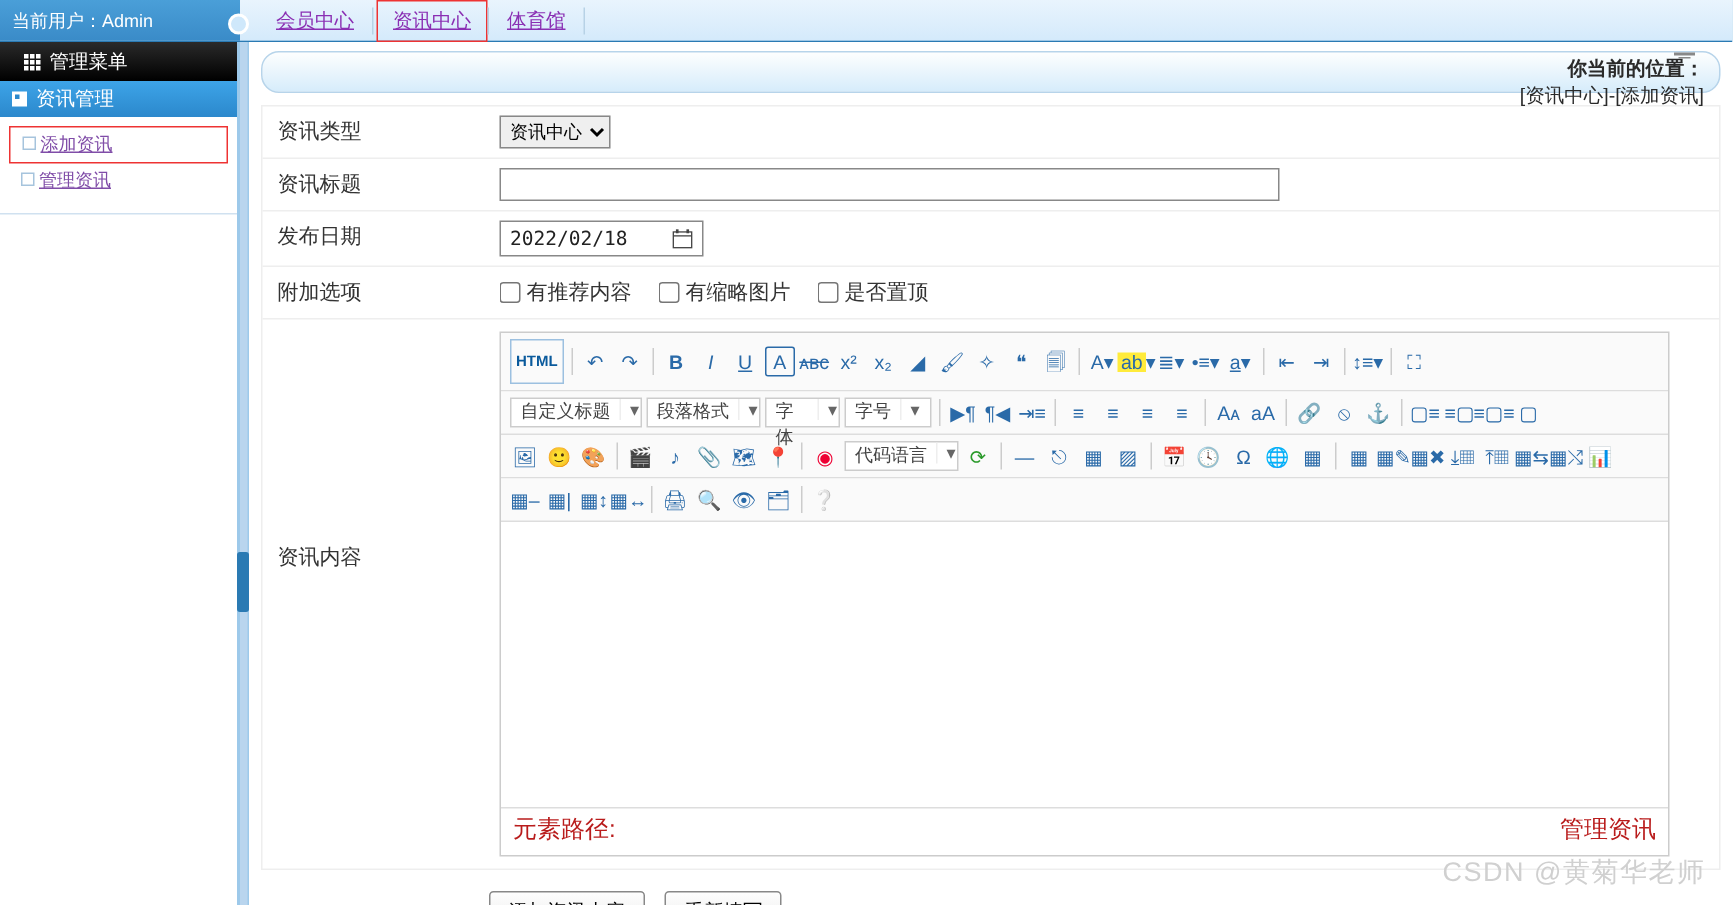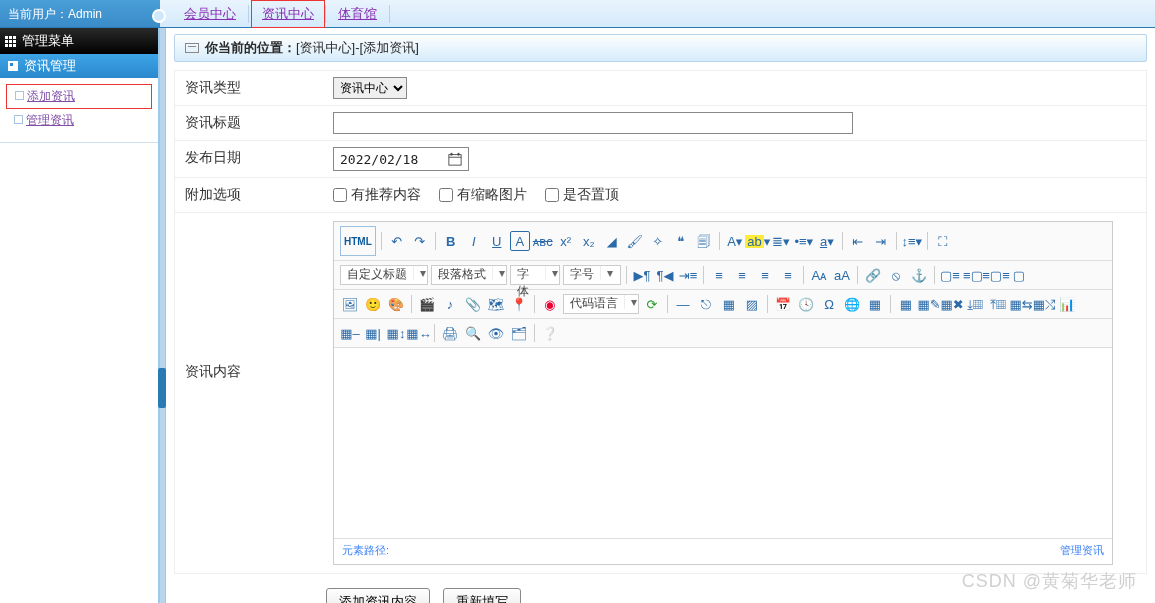--- a/index.html
+++ b/index.html
@@ -15,34 +15,34 @@
     .topnav a.highlight { border:1px solid #e33; text-decoration: underline; padding: 0 10px; margin-left:2px; }
 
     
     .layout { display:flex; }
     .leftcol { width:160px; border-right:2px solid #9dc9ea; }
     .splitter { width:6px; background:#b9d5ee; border-right:1px solid #9dc9ea; position:relative; min-height: 574px;}
     .splitter .handle { position:absolute; top:340px; left:-2px; width:8px; height:40px; background:#2a7ab3; border-radius:2px; }
     .rightcol { flex:1; min-height: 574px; }
 
     
-    .sidebar-header { height:26px; background: linear-gradient(#2a2a2a,#000); color:#fff; display:flex; align-items:center; padding:0 5px; font-size:13px; }
+    .sidebar-header { height:26px; background: linear-gradient(#2a2a2a,#000); color:#fff; display:flex; align-items:center; padding:0 16px; font-size:13px; }
     .dots { display:inline-grid; grid-template-columns:repeat(3,3px); grid-gap:1px; margin-right:6px;}
     .dots span { width:3px; height:3px; background:#fff; }
     .sidebar-group { height:24px; background: linear-gradient(#3da4e8,#2b88cc); color:#fff; display:flex; align-items:center; padding:0 8px; font-size:13px; }
     .sq { display:inline-block; width:10px; height:10px; background:#fff; margin-right:6px; position:relative;}
     .sq::after { content:""; position:absolute; top:2px; left:2px; width:3px; height:3px; background:#2b88cc;}
     .sidebar-items { padding: 6px 6px 10px; border-bottom:1px solid #d0e1f0; }
     .sidebar-item { display:flex; align-items:center; padding:3px 4px 3px 20px; position:relative; }
     .sidebar-item::before { content:""; position:absolute; left:8px; top:6px; width:7px; height:7px; background:#fff; border:1px solid #a6c4dd;}
     .sidebar-item a { color:#804da8; text-decoration: underline; font-size:12px;}
     .sidebar-item.highlight { border:1px solid #e33; }
 
     
-    .crumb { height:28px; margin:6px 8px 8px; border:1px solid #b7d4ea; background: linear-gradient(#fdfefe,#d6ecfb); display:flex; align-items:center; padding:0 10px; font-size:13px; color:#2a2a2a; border-radius:2px;}
+    .crumb { height:28px; margin:6px 8px 8px; border:1px solid #b7d4ea; background: linear-gradient(#fdfefe,#d6ecfb); display:flex; align-items:flex-end; padding:0 10px; font-size:13px; color:#2a2a2a; border-radius:12px;flex-direction:column;}
     .crumb .cicon { width:14px; height:10px; border:1px solid #888; margin-right:6px; position:relative;}
     .crumb .cicon::after{content:"";position:absolute;top:2px;left:2px;right:2px;height:1px;background:#888;}
     .crumb b { font-weight:bold; }
 
     
     .form { margin: 0 8px; border:1px solid #eee;}
     .form-row { display:flex; border-bottom:1px solid #eee; }
     .form-row.noborder { border-bottom:none;}
     .form-label { width:150px; padding:8px 10px; font-size:14px; color:#333; text-align: justify; }
     .form-field { flex:1; padding:6px 8px; display:flex; align-items:center; gap:18px; flex-wrap:wrap;}
@@ -58,21 +58,21 @@
     .editor-wrap { flex:1; }
     .editor { border:1px solid #ccc; width: 780px;}
     .tb { display:flex; flex-wrap:wrap; gap:2px 3px; padding:4px 6px; border-bottom:1px solid #ddd; align-items:center; background:#fafafa;}
     .ebtn { width:20px; height:20px; display:inline-flex; align-items:center; justify-content:center; border-radius:2px; color:#2a6aa8; cursor:pointer; font-size:13px; line-height:1;}
     .sep { width:1px; height:18px; background:#ccc; margin:0 2px;}
     .htmlbtn { border:1px solid #9cc0e0; color:#0a5a9c; font-size:10px; font-weight:bold; padding:1px 3px; height:30px; display:inline-flex; align-items:center;}
     .combo { display:inline-flex; align-items:flex-start; border:1px solid #ccc; height:20px; font-size:12px; background:#fff;}
     .combo span { padding:0 6px; color:#444;}
     .combo .dd { width:14px; text-align:center; color:#666; border-left:1px solid #eee;}
     .canvas { height:190px; background:#fff;}
-    .statusbar { display:flex; justify-content:space-between; border-top:1px solid #ddd; padding:4px 8px 6px; color:#3b82f6; font-size:11px;}
+    .statusbar { display:flex; justify-content:space-between; border-top:1px solid #ddd; padding:4px 8px 6px; color:#b91c1c; font-size:16px;}
 
     .actions { padding:14px 0 20px 160px; }
     .btn { border:1px solid #888; background: linear-gradient(#fefefe,#e8e8e8); padding:4px 12px; font-size:13px; border-radius:3px; margin-right:10px; cursor:pointer;}
 
     .watermark { position:fixed; right:18px; bottom:10px; color:#d0d0d0; font-size:18px; font-weight:500; letter-spacing:1px; pointer-events:none;}
   </style>
 </head>
 <body>
 
 <div class="topbar">

